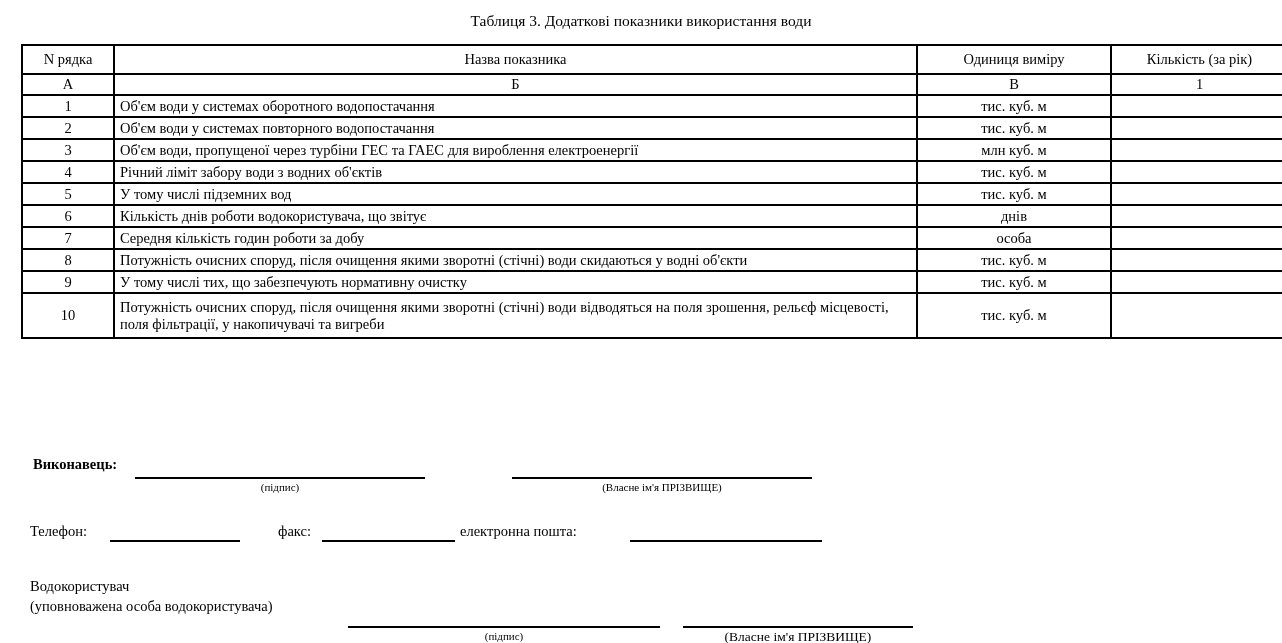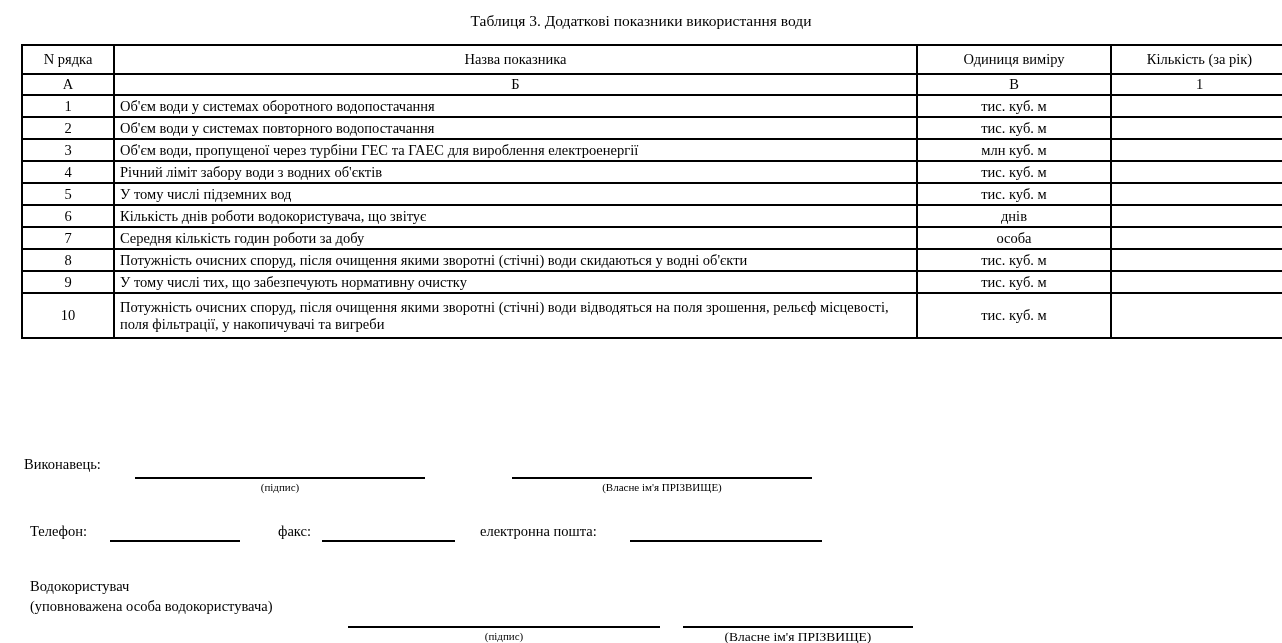--- a/index.html
+++ b/index.html
@@ -126,31 +126,31 @@
       </tr>
       <tr class="r-tall">
         <td class="c">10</td>
         <td class="name-cell">Потужність очисних споруд, після очищення якими зворотні (стічні) води відводяться на поля зрошення, рельєф місцевості, поля фільтрації, у накопичувачі та вигреби</td>
         <td class="c">тис. куб. м</td>
         <td></td>
       </tr>
     </tbody>
   </table>
 
-  <div class="label" style="left:24px; top:456px;">Виконавець:</div>
+  <div class="label" style="left:33px; top:456px;font-weight:bold;">Виконавець:</div>
   <div class="sig-line" style="left:135px; top:477px; width:290px;"></div>
   <div class="caption" style="left:135px; top:481px; width:290px;">(підпис)</div>
   <div class="sig-line" style="left:512px; top:477px; width:300px;"></div>
   <div class="caption" style="left:512px; top:481px; width:300px;">(Власне ім'я ПРІЗВИЩЕ)</div>
 
   <div class="label" style="left:30px; top:523px;">Телефон:</div>
   <div class="sig-line" style="left:110px; top:540px; width:130px;"></div>
   <div class="label" style="left:278px; top:523px;">факс:</div>
   <div class="sig-line" style="left:322px; top:540px; width:133px;"></div>
-  <div class="label" style="left:480px; top:523px;">електронна пошта:</div>
+  <div class="label" style="left:460px; top:523px;">електронна пошта:</div>
   <div class="sig-line" style="left:630px; top:540px; width:192px;"></div>
 
   <div class="label" style="left:30px; top:578px;">Водокористувач</div>
   <div class="label" style="left:30px; top:598px;">(уповноважена особа водокористувача)</div>
   <div class="sig-line" style="left:348px; top:626px; width:312px;"></div>
   <div class="caption" style="left:348px; top:630px; width:312px;">(підпис)</div>
   <div class="sig-line" style="left:683px; top:626px; width:230px;"></div>
   <div class="caption caption-lg" style="left:683px; top:629px; width:230px;">(Власне ім'я ПРІЗВИЩЕ)</div>
 
 </div>

